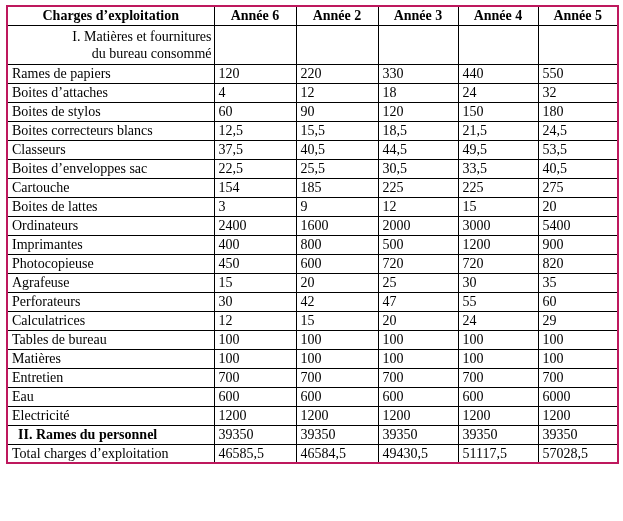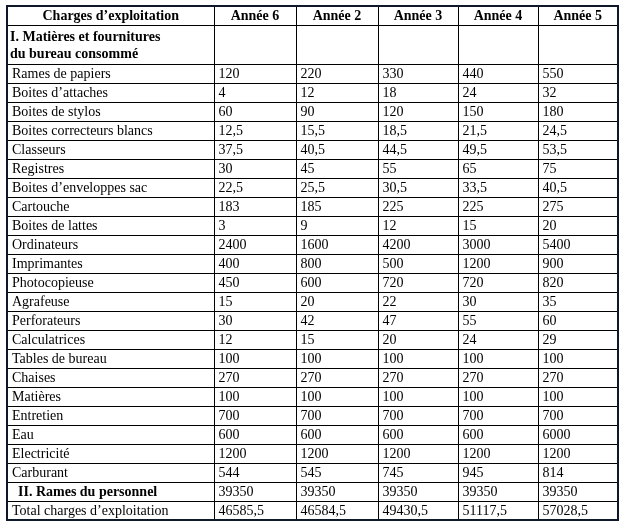--- a/index.html
+++ b/index.html
@@ -13,21 +13,21 @@
   .wrap {
     padding: 5px 6px;
   }
   table.charges {
     border-collapse: collapse;
     table-layout: fixed;
     width: 611px;
     font-family: "Liberation Serif", serif;
     font-size: 14px;
     color: #000000;
-    border: 2px solid #0f172a;
+    border: 2px solid #be185d;
   }
   table.charges th,
   table.charges td {
     border: 1px solid #000000;
     box-sizing: border-box;
     height: 19px;
     padding: 0 2px 0 4px;
     overflow: hidden;
     white-space: nowrap;
     vertical-align: middle;
@@ -36,22 +36,22 @@
   table.charges th {
     font-weight: bold;
     text-align: center;
     padding: 0 2px;
   }
   td.num {
     padding-left: 5px;
     text-align: left;
   }
   tr.section-row td.section-label {
-    font-weight: bold;
-    text-align: left;
+    font-weight: normal;
+    text-align: right;
     padding: 2px 2px;
   }
   tr.section-row td {
     height: 39px;
   }
   td.section-label div {
     line-height: 17px;
   }
   tr.personnel-row td.row-label {
     font-weight: bold;
@@ -127,56 +127,48 @@
         </tr>
         <tr>
           <td class="row-label">Classeurs</td>
           <td class="num">37,5</td>
           <td class="num">40,5</td>
           <td class="num">44,5</td>
           <td class="num">49,5</td>
           <td class="num">53,5</td>
         </tr>
         <tr>
-          <td class="row-label">Registres</td>
-          <td class="num">30</td>
-          <td class="num">45</td>
-          <td class="num">55</td>
-          <td class="num">65</td>
-          <td class="num">75</td>
-        </tr>
-        <tr>
           <td class="row-label">Boites d’enveloppes sac</td>
           <td class="num">22,5</td>
           <td class="num">25,5</td>
           <td class="num">30,5</td>
           <td class="num">33,5</td>
           <td class="num">40,5</td>
         </tr>
         <tr>
           <td class="row-label">Cartouche</td>
-          <td class="num">183</td>
+          <td class="num">154</td>
           <td class="num">185</td>
           <td class="num">225</td>
           <td class="num">225</td>
           <td class="num">275</td>
         </tr>
         <tr>
           <td class="row-label">Boites de lattes</td>
           <td class="num">3</td>
           <td class="num">9</td>
           <td class="num">12</td>
           <td class="num">15</td>
           <td class="num">20</td>
         </tr>
         <tr>
           <td class="row-label">Ordinateurs</td>
           <td class="num">2400</td>
           <td class="num">1600</td>
-          <td class="num">4200</td>
+          <td class="num">2000</td>
           <td class="num">3000</td>
           <td class="num">5400</td>
         </tr>
         <tr>
           <td class="row-label">Imprimantes</td>
           <td class="num">400</td>
           <td class="num">800</td>
           <td class="num">500</td>
           <td class="num">1200</td>
           <td class="num">900</td>
@@ -186,21 +178,21 @@
           <td class="num">450</td>
           <td class="num">600</td>
           <td class="num">720</td>
           <td class="num">720</td>
           <td class="num">820</td>
         </tr>
         <tr>
           <td class="row-label">Agrafeuse</td>
           <td class="num">15</td>
           <td class="num">20</td>
-          <td class="num">22</td>
+          <td class="num">25</td>
           <td class="num">30</td>
           <td class="num">35</td>
         </tr>
         <tr>
           <td class="row-label">Perforateurs</td>
           <td class="num">30</td>
           <td class="num">42</td>
           <td class="num">47</td>
           <td class="num">55</td>
           <td class="num">60</td>
@@ -215,28 +207,20 @@
         </tr>
         <tr>
           <td class="row-label">Tables de bureau</td>
           <td class="num">100</td>
           <td class="num">100</td>
           <td class="num">100</td>
           <td class="num">100</td>
           <td class="num">100</td>
         </tr>
         <tr>
-          <td class="row-label">Chaises</td>
-          <td class="num">270</td>
-          <td class="num">270</td>
-          <td class="num">270</td>
-          <td class="num">270</td>
-          <td class="num">270</td>
-        </tr>
-        <tr>
           <td class="row-label">Matières</td>
           <td class="num">100</td>
           <td class="num">100</td>
           <td class="num">100</td>
           <td class="num">100</td>
           <td class="num">100</td>
         </tr>
         <tr>
           <td class="row-label">Entretien</td>
           <td class="num">700</td>
@@ -253,28 +237,20 @@
           <td class="num">600</td>
           <td class="num">6000</td>
         </tr>
         <tr>
           <td class="row-label">Electricité</td>
           <td class="num">1200</td>
           <td class="num">1200</td>
           <td class="num">1200</td>
           <td class="num">1200</td>
           <td class="num">1200</td>
-        </tr>
-        <tr>
-          <td class="row-label">Carburant</td>
-          <td class="num">544</td>
-          <td class="num">545</td>
-          <td class="num">745</td>
-          <td class="num">945</td>
-          <td class="num">814</td>
         </tr>
         <tr class="personnel-row">
           <td class="row-label">II.  Rames du personnel</td>
           <td class="num">39350</td>
           <td class="num">39350</td>
           <td class="num">39350</td>
           <td class="num">39350</td>
           <td class="num">39350</td>
         </tr>
         <tr class="total-row">

